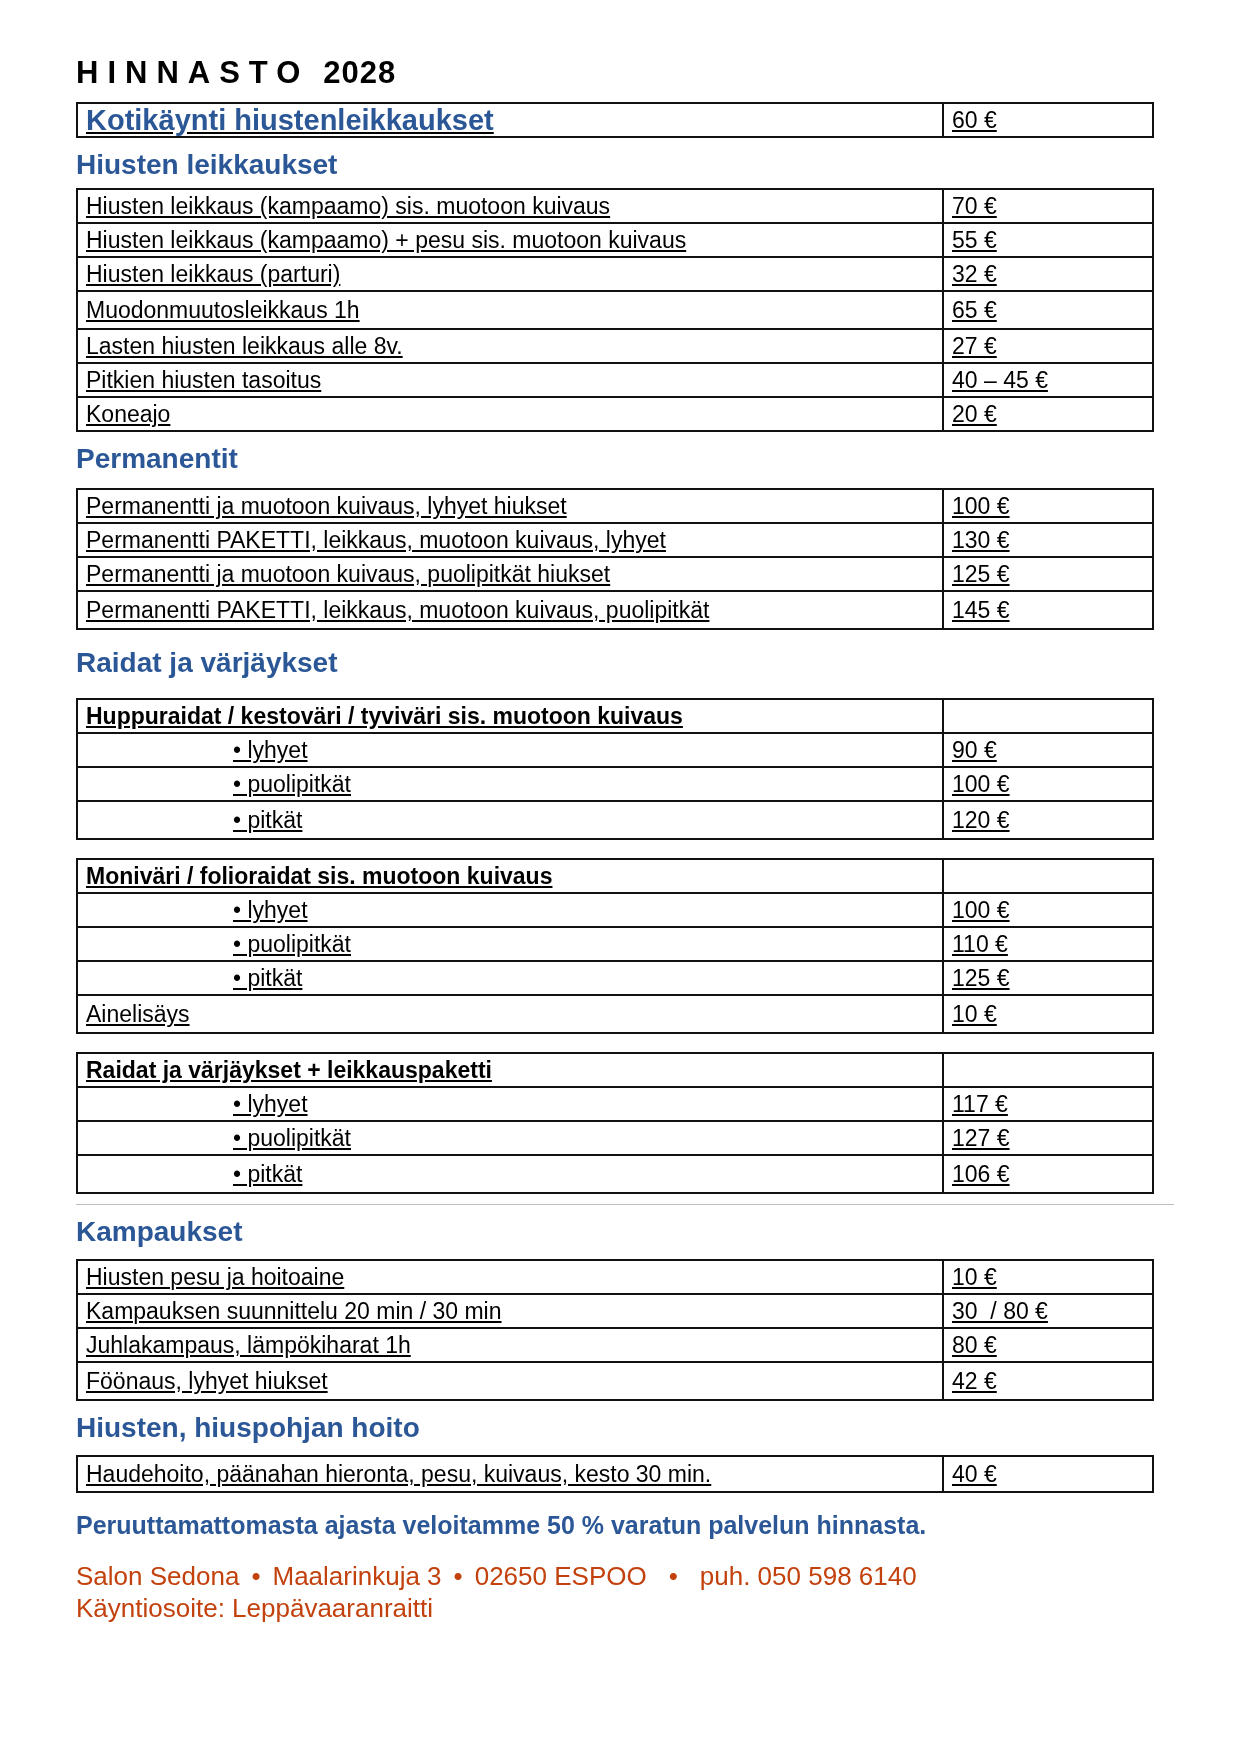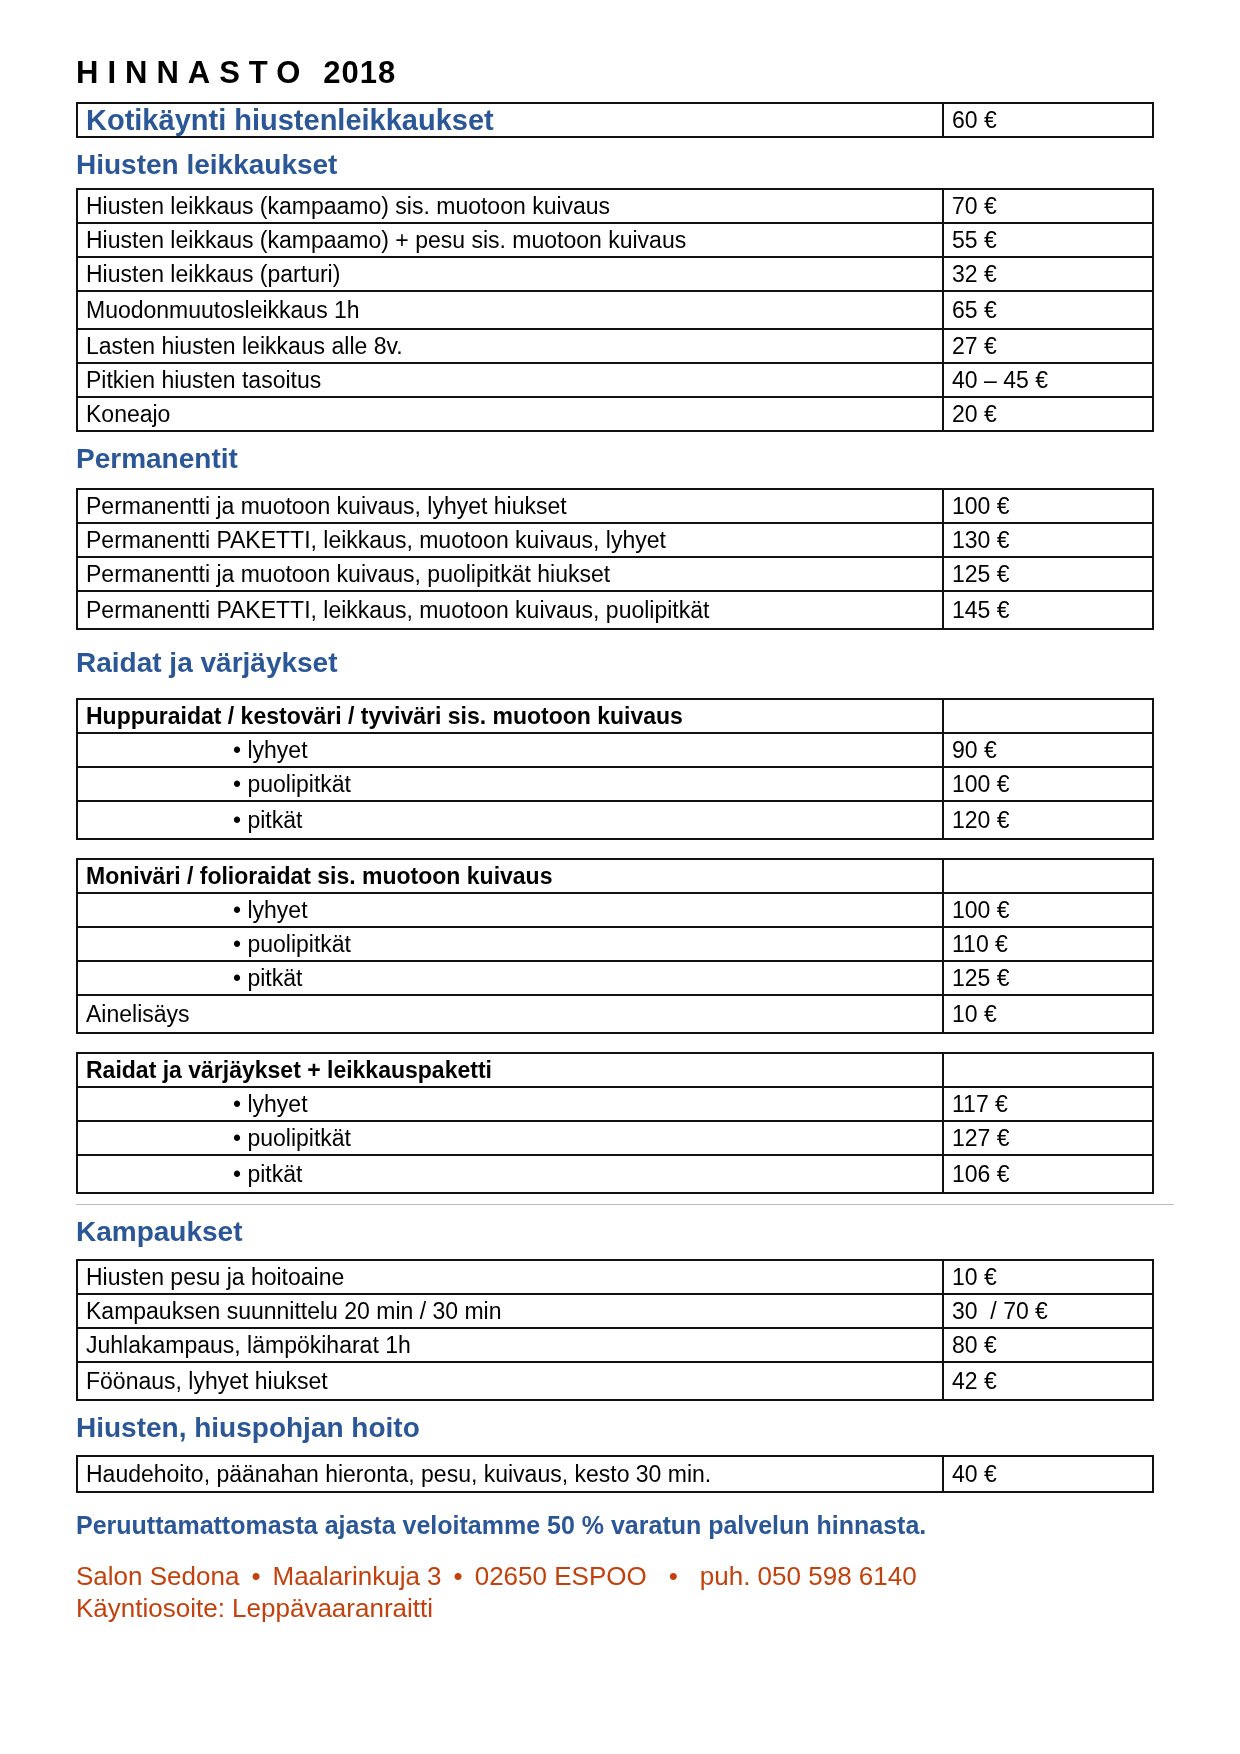--- a/index.html
+++ b/index.html
@@ -8,21 +8,21 @@
     font-family: "Liberation Sans", sans-serif; color: #000;
   }
   .page { position: absolute; left: 76px; top: 52px; width: 1078px; }
   .doc-title {
     font-weight: bold; font-size: 31px; letter-spacing: 9px; margin: 0 0 8px 0; height: 42px; line-height: 42px;
   }
   .doc-title .year { letter-spacing: 1px; margin-left: 14px; }
   .section-title {
     color: #2b5797; font-weight: bold; font-size: 28px; line-height: 34px; margin: 10px 0 6px 0;
   }
-  table.price { width: 1078px; border-collapse: collapse; border: 2.5px solid #111; }
+  table.price { width: 1078px; border-collapse: collapse; border: 2.5px solid #111; text-decoration: underline; }
   table.price td {
     border: 2px solid #111; font-size: 23px; height: 32px; padding: 0 0 0 8px; line-height: 32px;
     vertical-align: middle; white-space: nowrap;
   }
   table.price td.price-cell { width: 200px; }
   table.price td.desc.bold { font-weight: bold; }
   table.price td.desc.sub { padding-left: 155px; border-radius: 9px; }
   .home-visit td { height: 46px; }
   .home-visit td.desc { color: #2b5797; font-weight: bold; font-size: 29px; }
   .home-visit td.price-cell { vertical-align: top; font-size: 23px; }
@@ -32,21 +32,21 @@
   .contact { color: #c2410c; font-size: 26px; margin-top: 20px; line-height: 32px; }
   .contact .sep { margin: 0 12px; }
   .contact .sep.wide { margin: 0 22px; }
 </style>
 </head>
 <body>
 
 <div class="page">
 
   <div class="doc-title">
-    <span>HINNASTO</span><span class="year">2018</span>
+    <span>HINNASTO</span><span class="year">2028</span>
   </div>
 
   <table class="price home-visit">
     <tbody>
         <tr>
       <td class="desc">Kotikäynti hiustenleikkaukset</td>
       <td class="price-cell">60 €</td>
     </tr>
   </tbody>
     </table>
@@ -182,21 +182,21 @@
 
   <div class="section-title" style="margin-bottom:10px">Kampaukset</div>
   <table class="price">
     <tbody>
         <tr>
           <td class="desc">Hiusten pesu ja hoitoaine</td>
           <td class="price-cell">10 €</td>
         </tr>
     <tr>
           <td class="desc">Kampauksen suunnittelu 20 min / 30 min</td>
-          <td class="price-cell" style="white-space:pre">30  / 70 €</td>
+          <td class="price-cell" style="white-space:pre">30  / 80 €</td>
         </tr>
     <tr>
           <td class="desc">Juhlakampaus, lämpökiharat 1h</td>
           <td class="price-cell">80 €</td>
         </tr>
     <tr>
           <td class="desc" style="height:36px">Föönaus, lyhyet hiukset</td>
           <td class="price-cell">42 €</td>
         </tr>
   </tbody>

